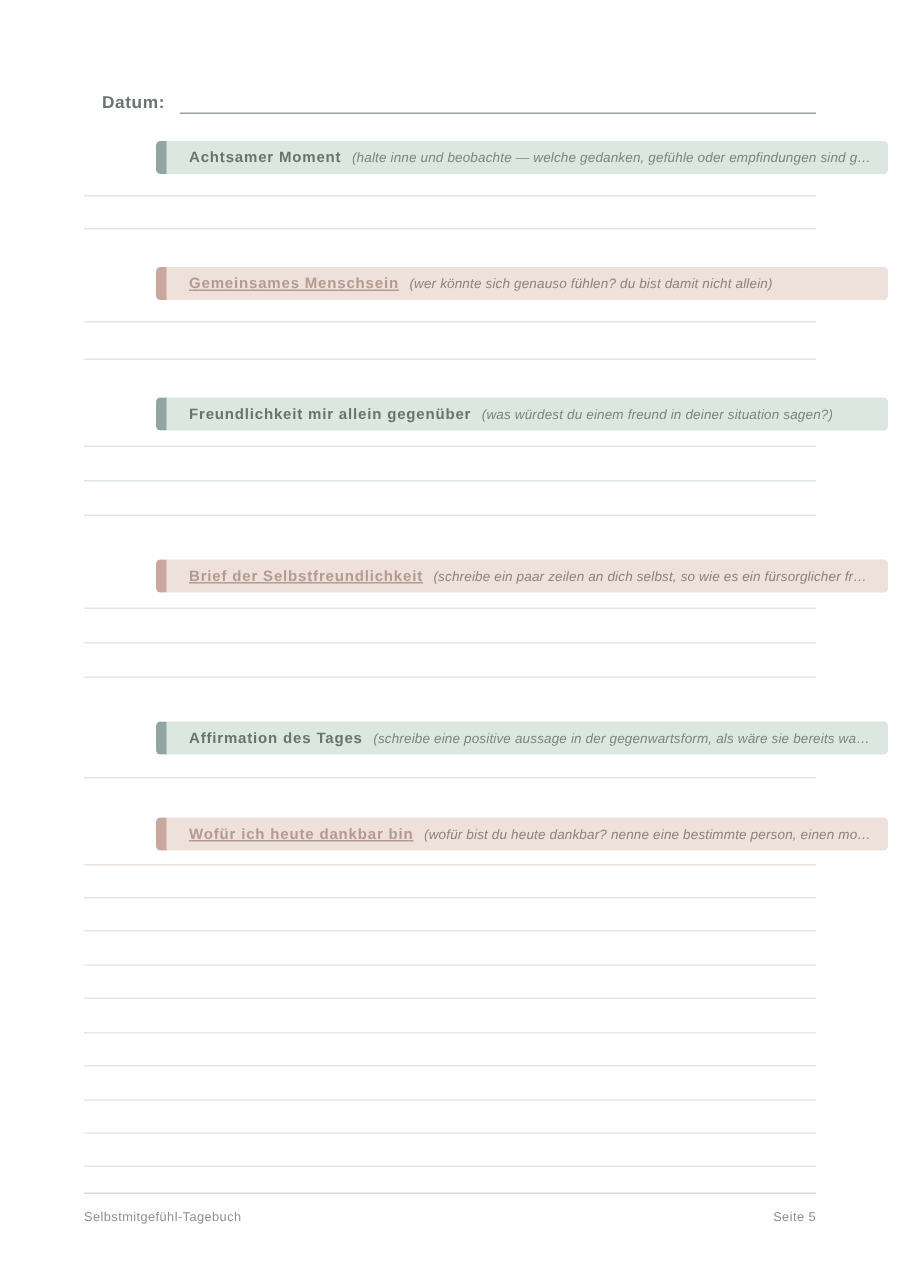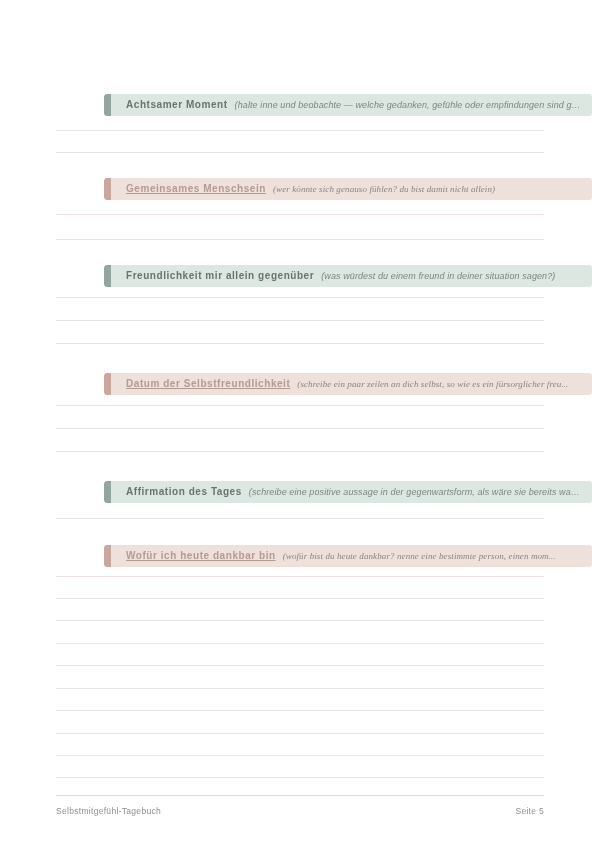--- a/index.html
+++ b/index.html
@@ -109,21 +109,21 @@
   
   .v-green .bar { background: #dde7e1; }
   .v-green .accent { background: #93a5a0; }
   .v-green .title { color: #69736f; }
   .v-green .hint  { color: #7b8683; }
 
   
   .v-rose .bar { background: #eee0db; }
   .v-rose .accent { background: #c9a79e; }
   .v-rose .title { color: #b59a92; text-decoration: underline; }
-  .v-rose .hint  { color: #8d8380; font-family: Liberation Serif, serif; }
+  .v-rose .hint  { color: #8d8380; }
 
   
   .rule {
     position: absolute;
     left: 0;
     width: 488px;
     height: 0;
     border-bottom: 1px solid #e6e8e7;
   }
   .rule.tinted-green { border-bottom-color: #dfe6e3; }
@@ -153,20 +153,24 @@
     letter-spacing: 0.3px;
     line-height: 12px;
   }
 </style>
 </head>
 <body>
 
 <div class="page">
   <div class="content">
 
+    <div class="date-row">
+      <span class="date-label">Datum:</span>
+      <span class="date-line"></span>
+    </div>
 
     <div class="section v-green" style="top:94px;">
       <div class="bar">
         <span class="accent"></span>
         <span class="labels">
           <span class="title">Achtsamer Moment</span>
           <span class="hint">(halte inne und beobachte — welche gedanken, gefühle oder empfindungen sind ge...</span>
         </span>
       </div>
     </div>
@@ -195,21 +199,21 @@
       </div>
     </div>
     <div class="rule tinted-green" style="top:297px;"></div>
     <div class="rule tinted-green" style="top:320px;"></div>
     <div class="rule tinted-green" style="top:343px;"></div>
 
     <div class="section v-rose" style="top:373px;">
       <div class="bar">
         <span class="accent"></span>
         <span class="labels">
-          <span class="title">Datum der Selbstfreundlichkeit</span>
+          <span class="title">Brief der Selbstfreundlichkeit</span>
           <span class="hint">(schreibe ein paar zeilen an dich selbst, so wie es ein fürsorglicher freu...</span>
         </span>
       </div>
     </div>
     <div class="rule tinted-rose" style="top:405px;"></div>
     <div class="rule tinted-rose" style="top:428px;"></div>
     <div class="rule tinted-rose" style="top:451px;"></div>
 
     <div class="section v-green" style="top:481px;">
       <div class="bar">

